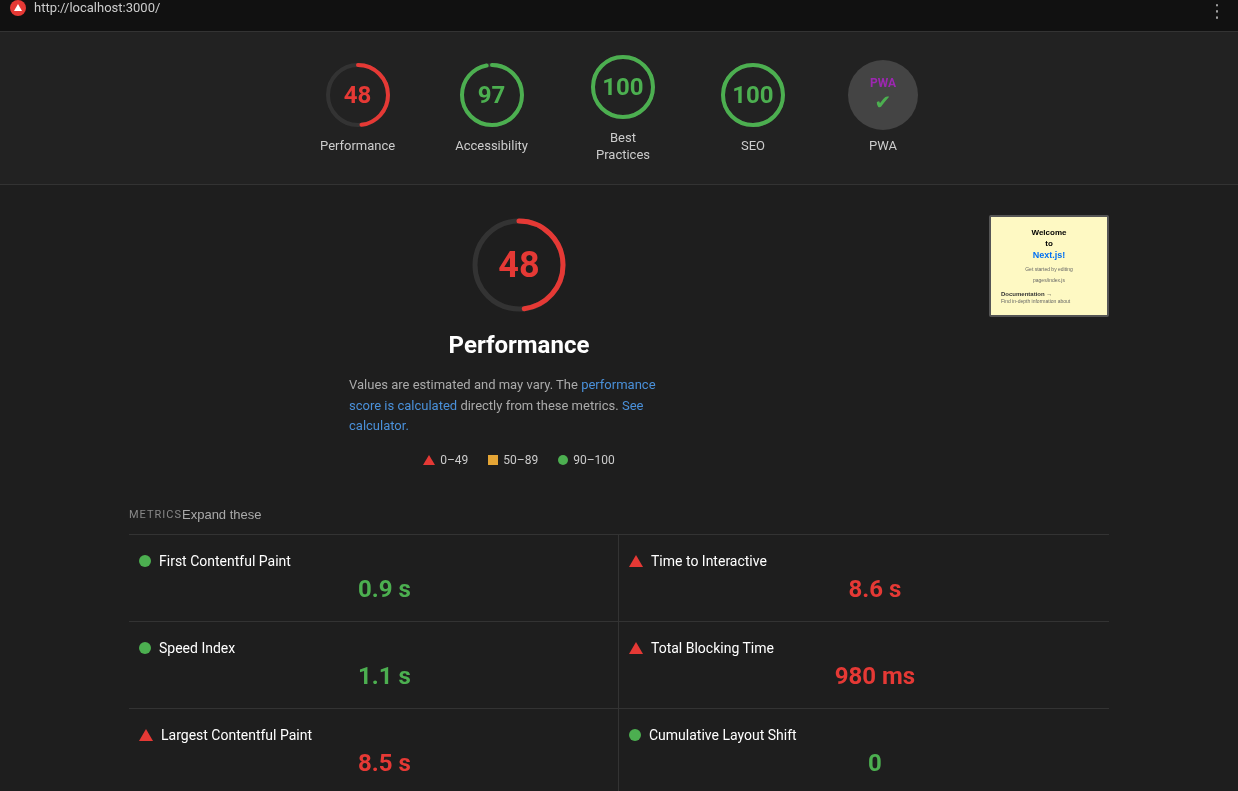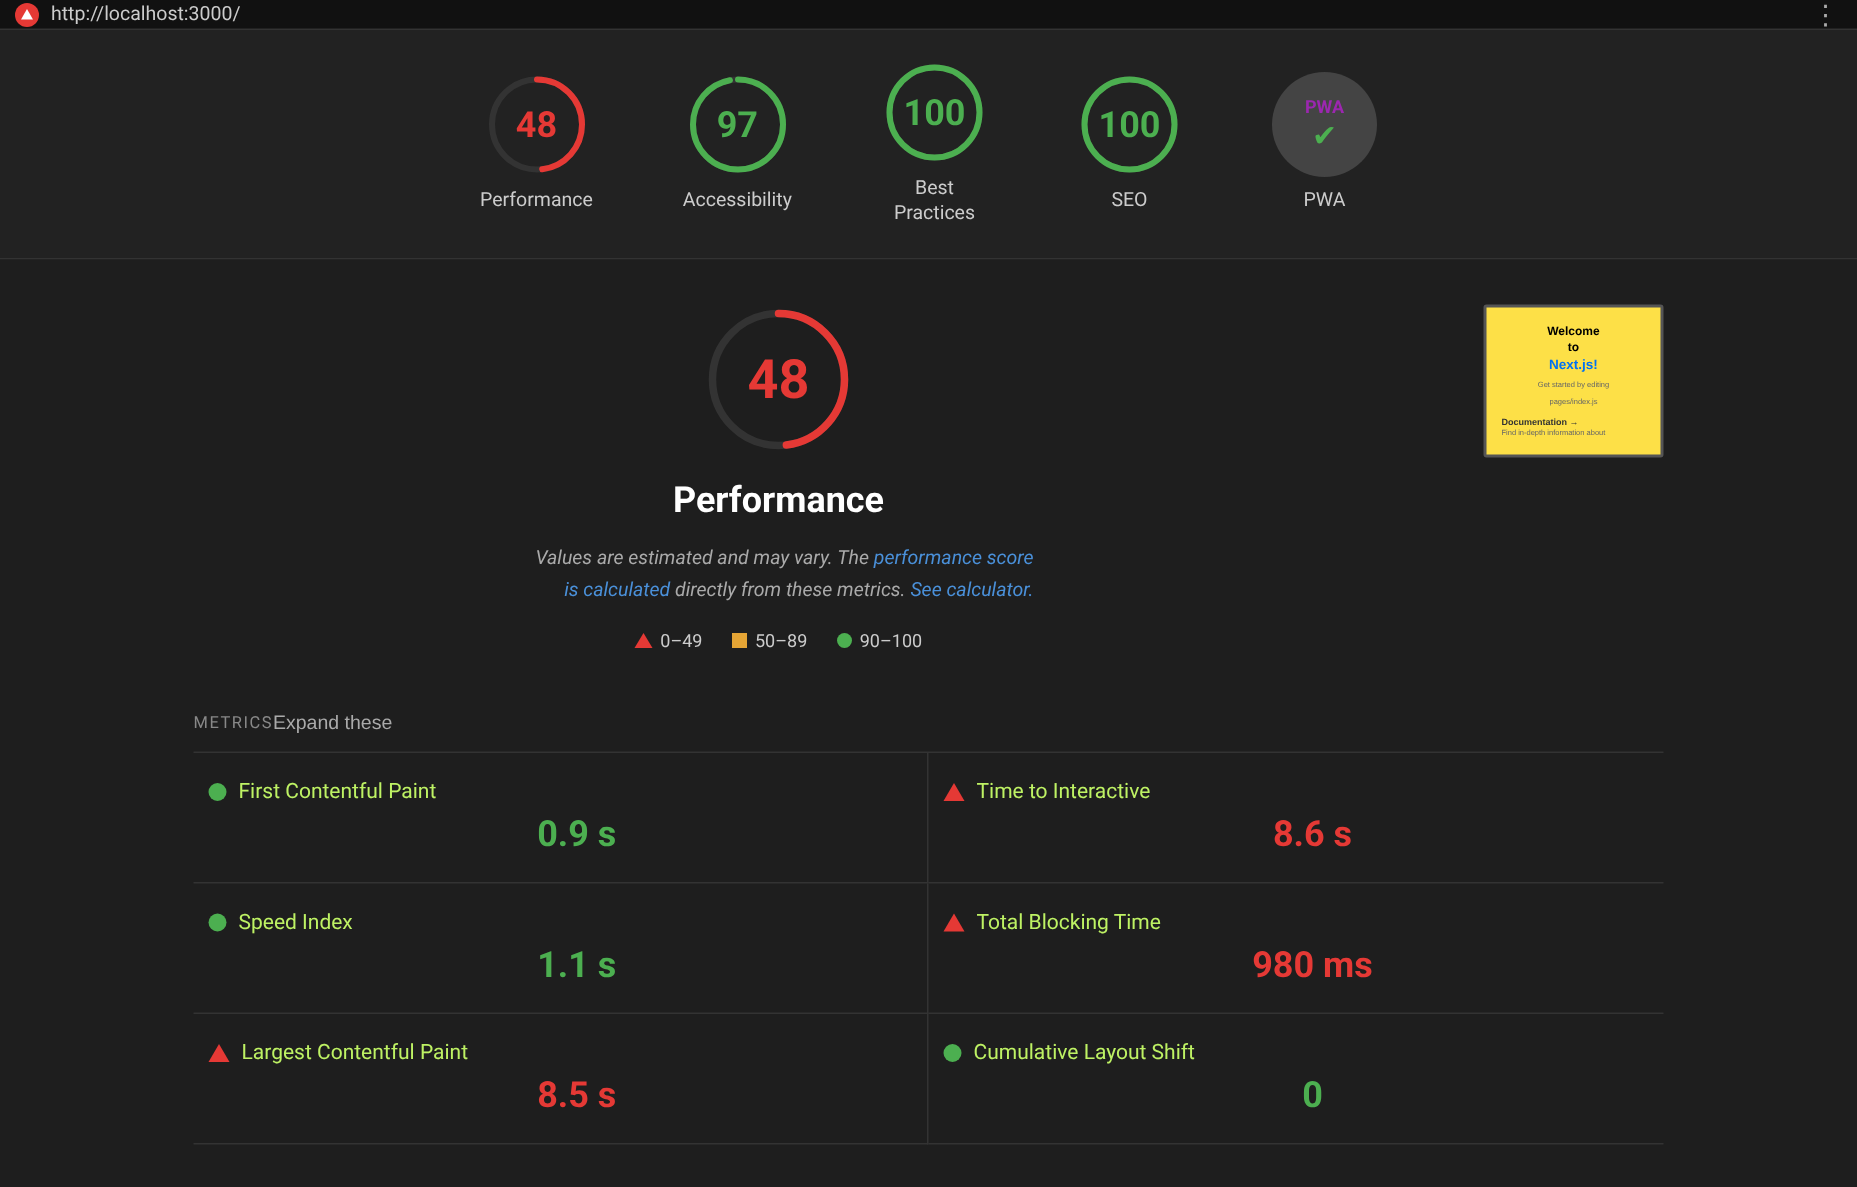--- a/index.html
+++ b/index.html
@@ -8,23 +8,22 @@
       color: #e0e0e0;
       font-family: -apple-system, BlinkMacSystemFont, 'Segoe UI', Roboto, sans-serif;
       min-height: 791px;
       width: 1238px;
       overflow-x: hidden;
     }
 
     
     .top-bar {
       background: #111;
-      height: 20px;
-      display: flex;
-      align-items: center;
+      height: 32px;
+      display: flex;
       padding: 0 10px;
       border-bottom: 1px solid #333;
       position: relative;
     }
     .top-bar-favicon {
       width: 16px;
       height: 16px;
       margin-right: 8px;
       background: #e53935;
       border-radius: 50%;
@@ -167,24 +166,23 @@
     .perf-title {
       font-size: 24px;
       font-weight: bold;
       color: #fff;
       margin-bottom: 16px;
     }
 
     .perf-description {
       font-size: 13px;
       color: #aaa;
-      text-align: right;
+      text-align: left;
       line-height: 1.6;
       max-width: 340px;
-      font-style: italic;
     }
     .perf-description a {
       color: #4a90d9;
       text-decoration: none;
     }
 
     .score-legend {
       display: flex;
       gap: 20px;
       margin-top: 16px;
@@ -214,21 +212,21 @@
       height: 10px;
     }
 
     
     .perf-right {
       flex-shrink: 0;
     }
 
     .screenshot-frame {
       border: 2px solid #555;
-      background: #fde047;
+      background: #fef9c3;
       width: 120px;
       padding: 10px;
       border-radius: 2px;
     }
     .screenshot-inner {
       font-family: sans-serif;
       font-size: 6px;
       color: #333;
       line-height: 1.4;
     }
@@ -311,21 +309,21 @@
 
     .metric-header {
       display: flex;
       align-items: center;
       gap: 8px;
       margin-bottom: 6px;
     }
 
     .metric-name {
       font-size: 14px;
-      color: #bef264;
+      color: #ffffff;
     }
 
     .metric-value {
       font-size: 24px;
       font-weight: bold;
       padding-left: 22px;
       text-align: center;
     }
 
     .metric-green { color: #4caf50; }

